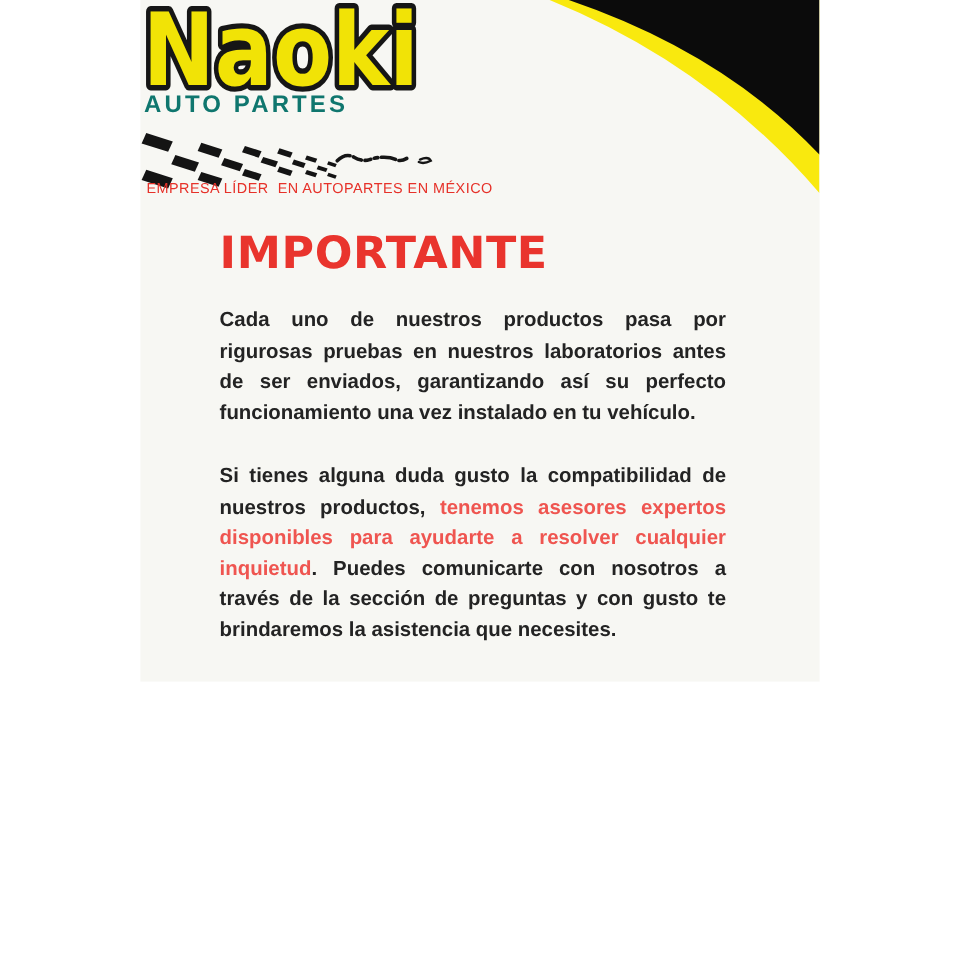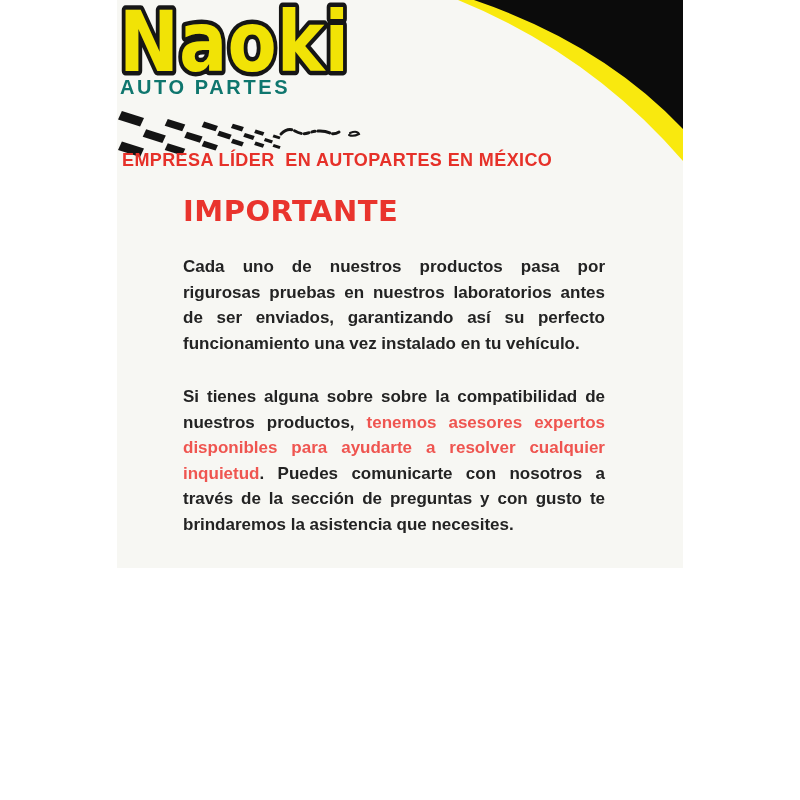--- a/index.html
+++ b/index.html
@@ -14,26 +14,26 @@
   .decor{position:absolute;left:0;top:0;width:566px;height:800px;display:block;}
   .logo-svg{position:absolute;left:0;top:0;width:360px;height:100px;overflow:visible;}
   .logo-sub{
     position:absolute;left:3px;top:76px;
     font-size:20px;font-weight:bold;letter-spacing:2.6px;color:#0f766e;
     font-family:Liberation Sans, sans-serif;white-space:nowrap;
   }
   .flag{position:absolute;left:0;top:111px;width:260px;height:47px;overflow:visible;}
   .tagline{
     position:absolute;left:5px;top:150px;
-    font-size:18px;font-weight:bold;letter-spacing:0.4px;color:#e63129;
+    font-size:12px;font-weight:normal;letter-spacing:0.4px;color:#e63129;
     white-space:pre-wrap;
   }
   .content{position:absolute;left:66px;top:196px;width:440px;}
   .content h1{
-    margin:0;font-size:29px;line-height:30px;font-weight:bold;
+    margin:0;font-size:37px;line-height:30px;font-weight:bold;
     color:#e9342d;letter-spacing:0.5px;
     font-family:"DejaVu Sans", sans-serif;
   }
   .content p{
     margin:28px 18px 0 0;
     font-size:17px;line-height:25.5px;font-weight:bold;color:#232323;
     text-align:justify;text-justify:inter-word;
   }
   .content p.p3{margin-top:14px;}
   .hl{color:#ef5550;}
@@ -104,16 +104,16 @@
       </g>
     <path d="M164,23 q7,-7 14,-3 t13,2 t12,-2 t10,2 t9,-1" fill="none" stroke="#161616" stroke-width="3" stroke-dasharray="12 3 7 3 5 3 3 3" stroke-linecap="round"></path>
     <path d="M233,22 q7,-3 9,1 q-6,3 -10,1" fill="none" stroke="#161616" stroke-width="2" stroke-linecap="round"></path>
   </svg>
 
   <div class="tagline">EMPRESA LÍDER  EN AUTOPARTES EN MÉXICO</div>
 
   <div class="content">
     <h1>IMPORTANTE</h1>
     <p>Cada uno de nuestros productos pasa por rigurosas pruebas en nuestros laboratorios antes de ser enviados, garantizando así su perfecto funcionamiento una vez instalado en tu vehículo.</p>
-    <p><span>Si tienes alguna sobre sobre la compatibilidad de nuestros productos, </span><span class="hl">tenemos asesores expertos disponibles para ayudarte a resolver cualquier inquietud</span><span>. Puedes comunicarte con nosotros a través de la sección de preguntas y con gusto te brindaremos la asistencia que necesites.</span></p>
+    <p><span>Si tienes alguna duda gusto la compatibilidad de nuestros productos, </span><span class="hl">tenemos asesores expertos disponibles para ayudarte a resolver cualquier inquietud</span><span>. Puedes comunicarte con nosotros a través de la sección de preguntas y con gusto te brindaremos la asistencia que necesites.</span></p>
   </div>
 
 </div>
 
 </body></html>

